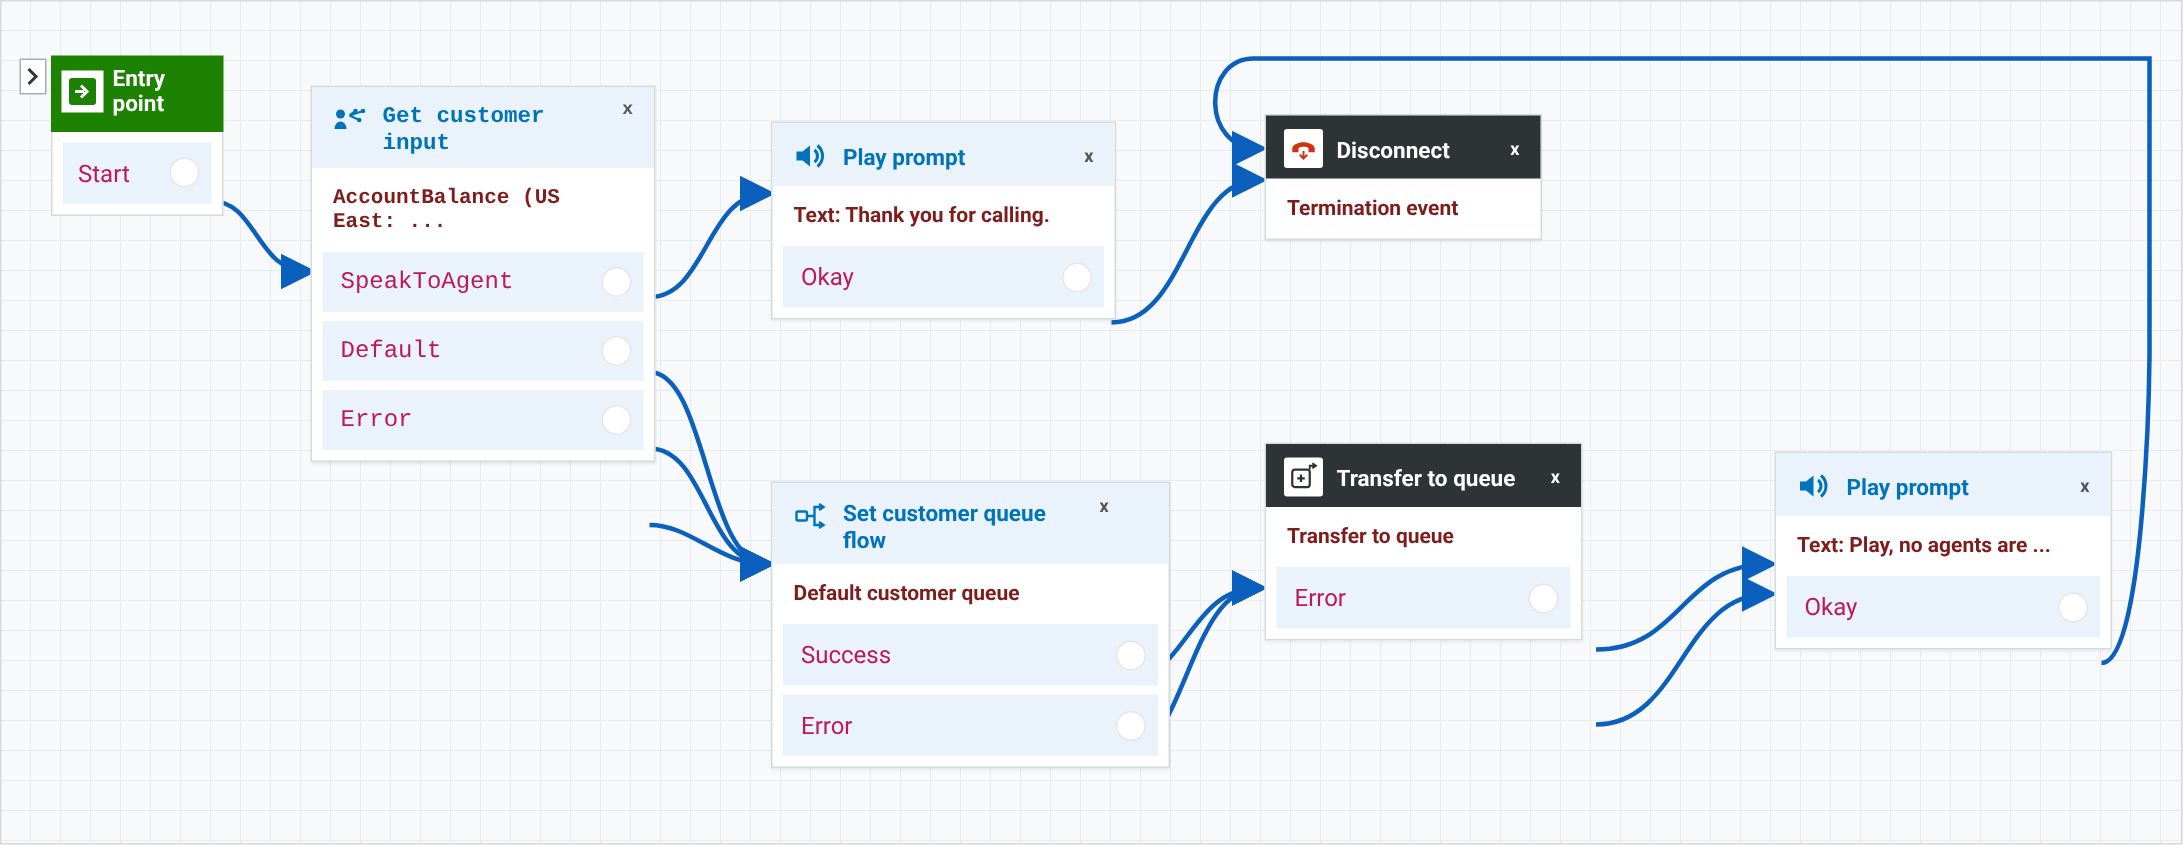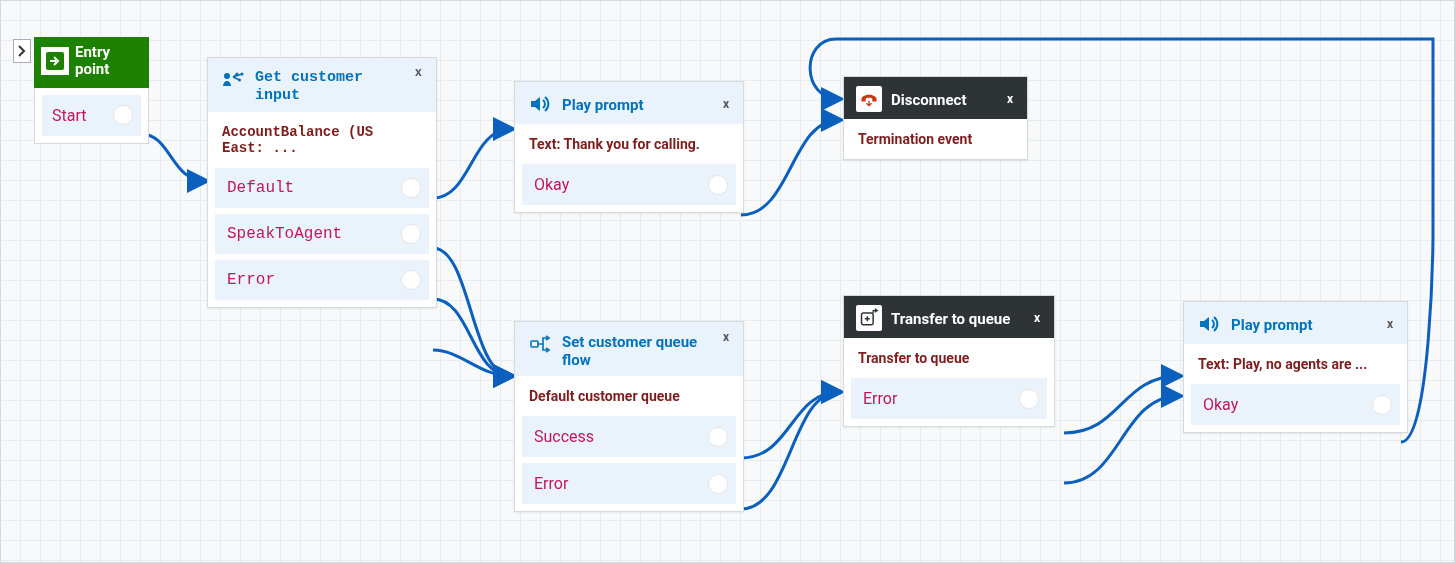--- a/index.html
+++ b/index.html
@@ -205,22 +205,22 @@
             <circle cx="21" cy="6" r="1.5" class="i-blue"></circle>
             <circle cx="18.5" cy="12" r="1.5" class="i-blue"></circle>
             <path d="M12 9 L16 6 M12 9 L21 6 M12 9 L18.5 12" stroke="#0073bb" stroke-width="1.5"></path>
           </svg>
       </span>
       <span class="title">Get customer input</span>
       <span class="close-x">x</span>
     </div>
     <div class="node-sub">AccountBalance (US East: ...</div>
     <div class="outlet-wrap">
+      <div class="outlet"><span>SpeakToAgent</span></div>
       <div class="outlet"><span>Default</span></div>
-      <div class="outlet"><span>SpeakToAgent</span></div>
       <div class="outlet"><span>Error</span></div>
     </div>
   </div>
 
   <div class="node" id="node-play1" style="left:513px; top:80px; width:230px;">
     <div class="node-header">
       <span class="icon-box">
         <svg width="24" height="24" viewBox="0 0 24 24">
             <path d="M3 9 L7 9 L12 5 L12 19 L7 15 L3 15 Z" class="i-blue"></path>
             <path d="M15 8 A5 5 0 0 1 15 16 M17 5 A9 9 0 0 1 17 19" stroke="#0073bb" stroke-width="2" fill="none"></path>
@@ -242,21 +242,21 @@
             <path d="M3 12 C3 9 8 7 12 7 C16 7 21 9 21 12 L21 15 L16 15 L16 12 C16 11 14 10.5 12 10.5 C10 10.5 8 11 8 12 L8 15 L3 15 Z" class="i-red"></path>
             <path d="M12 14 L12 19 M9 17 L12 20 L15 17" stroke="#d13212" stroke-width="1.6" fill="none"></path>
           </svg>
       </span>
       <span class="title">Disconnect</span>
       <span class="close-x">x</span>
     </div>
     <div class="node-sub">Termination event</div>
   </div>
 
-  <div class="node" id="node-queue-flow" style="left:513px; top:320px; width:230px;">
+  <div class="node" id="node-queue-flow" style="left:513px; top:320px; width:266px;">
     <div class="node-header">
       <span class="icon-box">
         <svg width="24" height="24" viewBox="0 0 24 24">
             <rect x="3" y="9" width="7" height="6" rx="1" fill="none" stroke="#0073bb" stroke-width="1.6"></rect>
             <path d="M10 12 L15 12 M15 12 L15 6 L21 6 M15 12 L15 18 L21 18" stroke="#0073bb" stroke-width="1.6" fill="none"></path>
             <path d="M18 4 L21 6 L18 8 M18 16 L21 18 L18 20" stroke="#0073bb" stroke-width="1.6" fill="none"></path>
           </svg>
       </span>
       <span class="title">Set customer queue flow</span>
       <span class="close-x">x</span>

